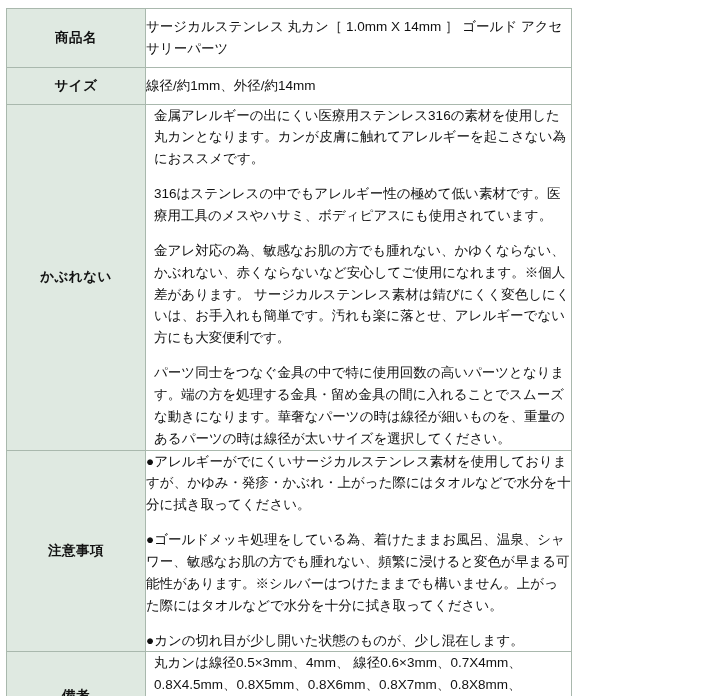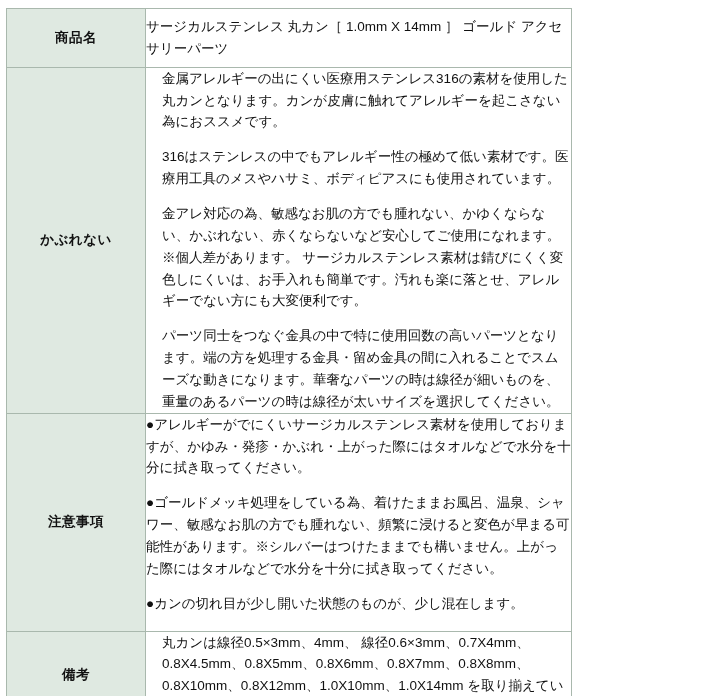--- a/index.html
+++ b/index.html
@@ -45,44 +45,48 @@
     font-size: 13.5px;
     padding: 8px 10px 8px 10px;
     line-height: 1.62;
     color: #111;
   }
   td.value.single {
     padding-top: 7px;
     padding-bottom: 7px;
   }
   .para {
-    margin: 0 0 13px 16px;
+    margin: 0 0 13px 8px;
   }
   .para:last-child {
     margin-bottom: 0;
   }
   .bullet {
     margin: 0 0 13px 0;
   }
   .bullet:last-child {
-    margin-bottom: 16px;
+    margin-bottom: 0;
   }
   td.value .tight {
     line-height: 1.6;
   }
 </style>
 </head>
 <body>
 
 <div class="sheet">
   <table class="spec">
     <tbody>
       <tr>
         <td class="label">商品名</td>
         <td class="value single">サージカルステンレス 丸カン［ 1.0mm X 14mm ］ ゴールド アクセサリーパーツ</td>
+      </tr>
+      <tr>
+        <td class="label">サイズ</td>
+        <td class="value single">線径/約1mm、外径/約14mm</td>
       </tr>
       <tr>
         <td class="label">かぶれない</td>
         <td class="value">
           <p class="para">金属アレルギーの出にくい医療用ステンレス316の素材を使用した丸カンとなります。カンが皮膚に触れてアレルギーを起こさない為におススメです。</p>
           <p class="para">316はステンレスの中でもアレルギー性の極めて低い素材です。医療用工具のメスやハサミ、ボディピアスにも使用されています。</p>
           <p class="para">金アレ対応の為、敏感なお肌の方でも腫れない、かゆくならない、かぶれない、赤くならないなど安心してご使用になれます。※個人差があります。 サージカルステンレス素材は錆びにくく変色しにくいは、お手入れも簡単です。汚れも楽に落とせ、アレルギーでない方にも大変便利です。</p>
           <p class="para">パーツ同士をつなぐ金具の中で特に使用回数の高いパーツとなります。端の方を処理する金具・留め金具の間に入れることでスムーズな動きになります。華奢なパーツの時は線径が細いものを、重量のあるパーツの時は線径が太いサイズを選択してください。</p>
         </td>
       </tr>

